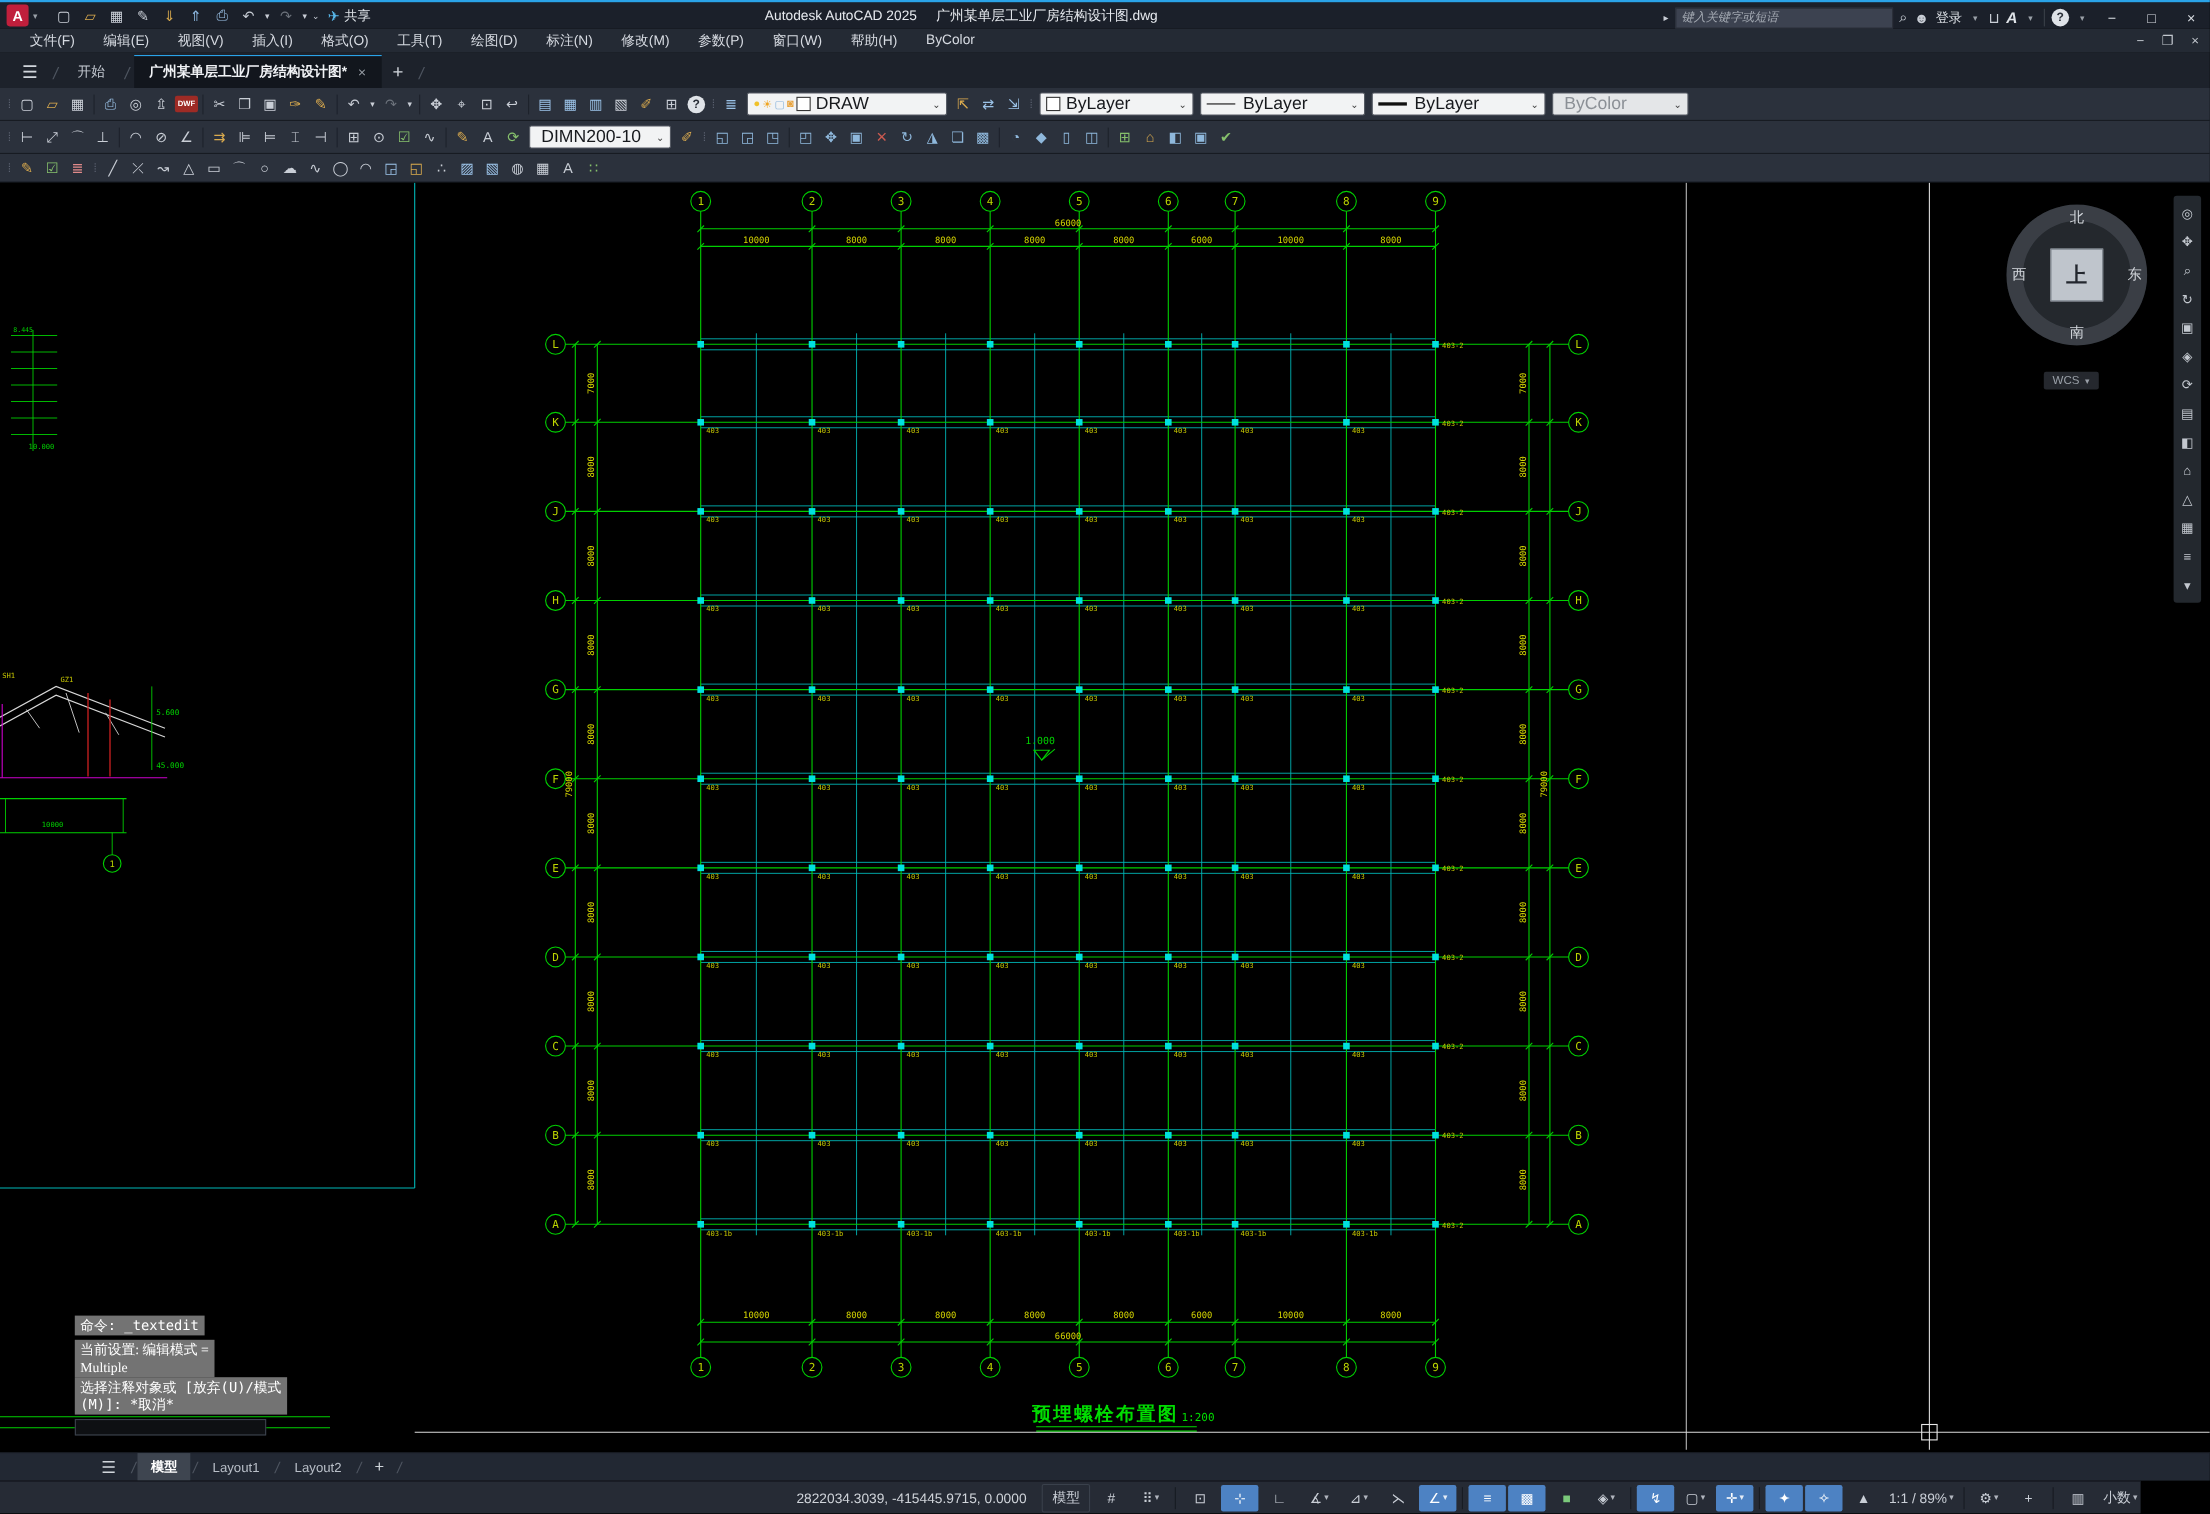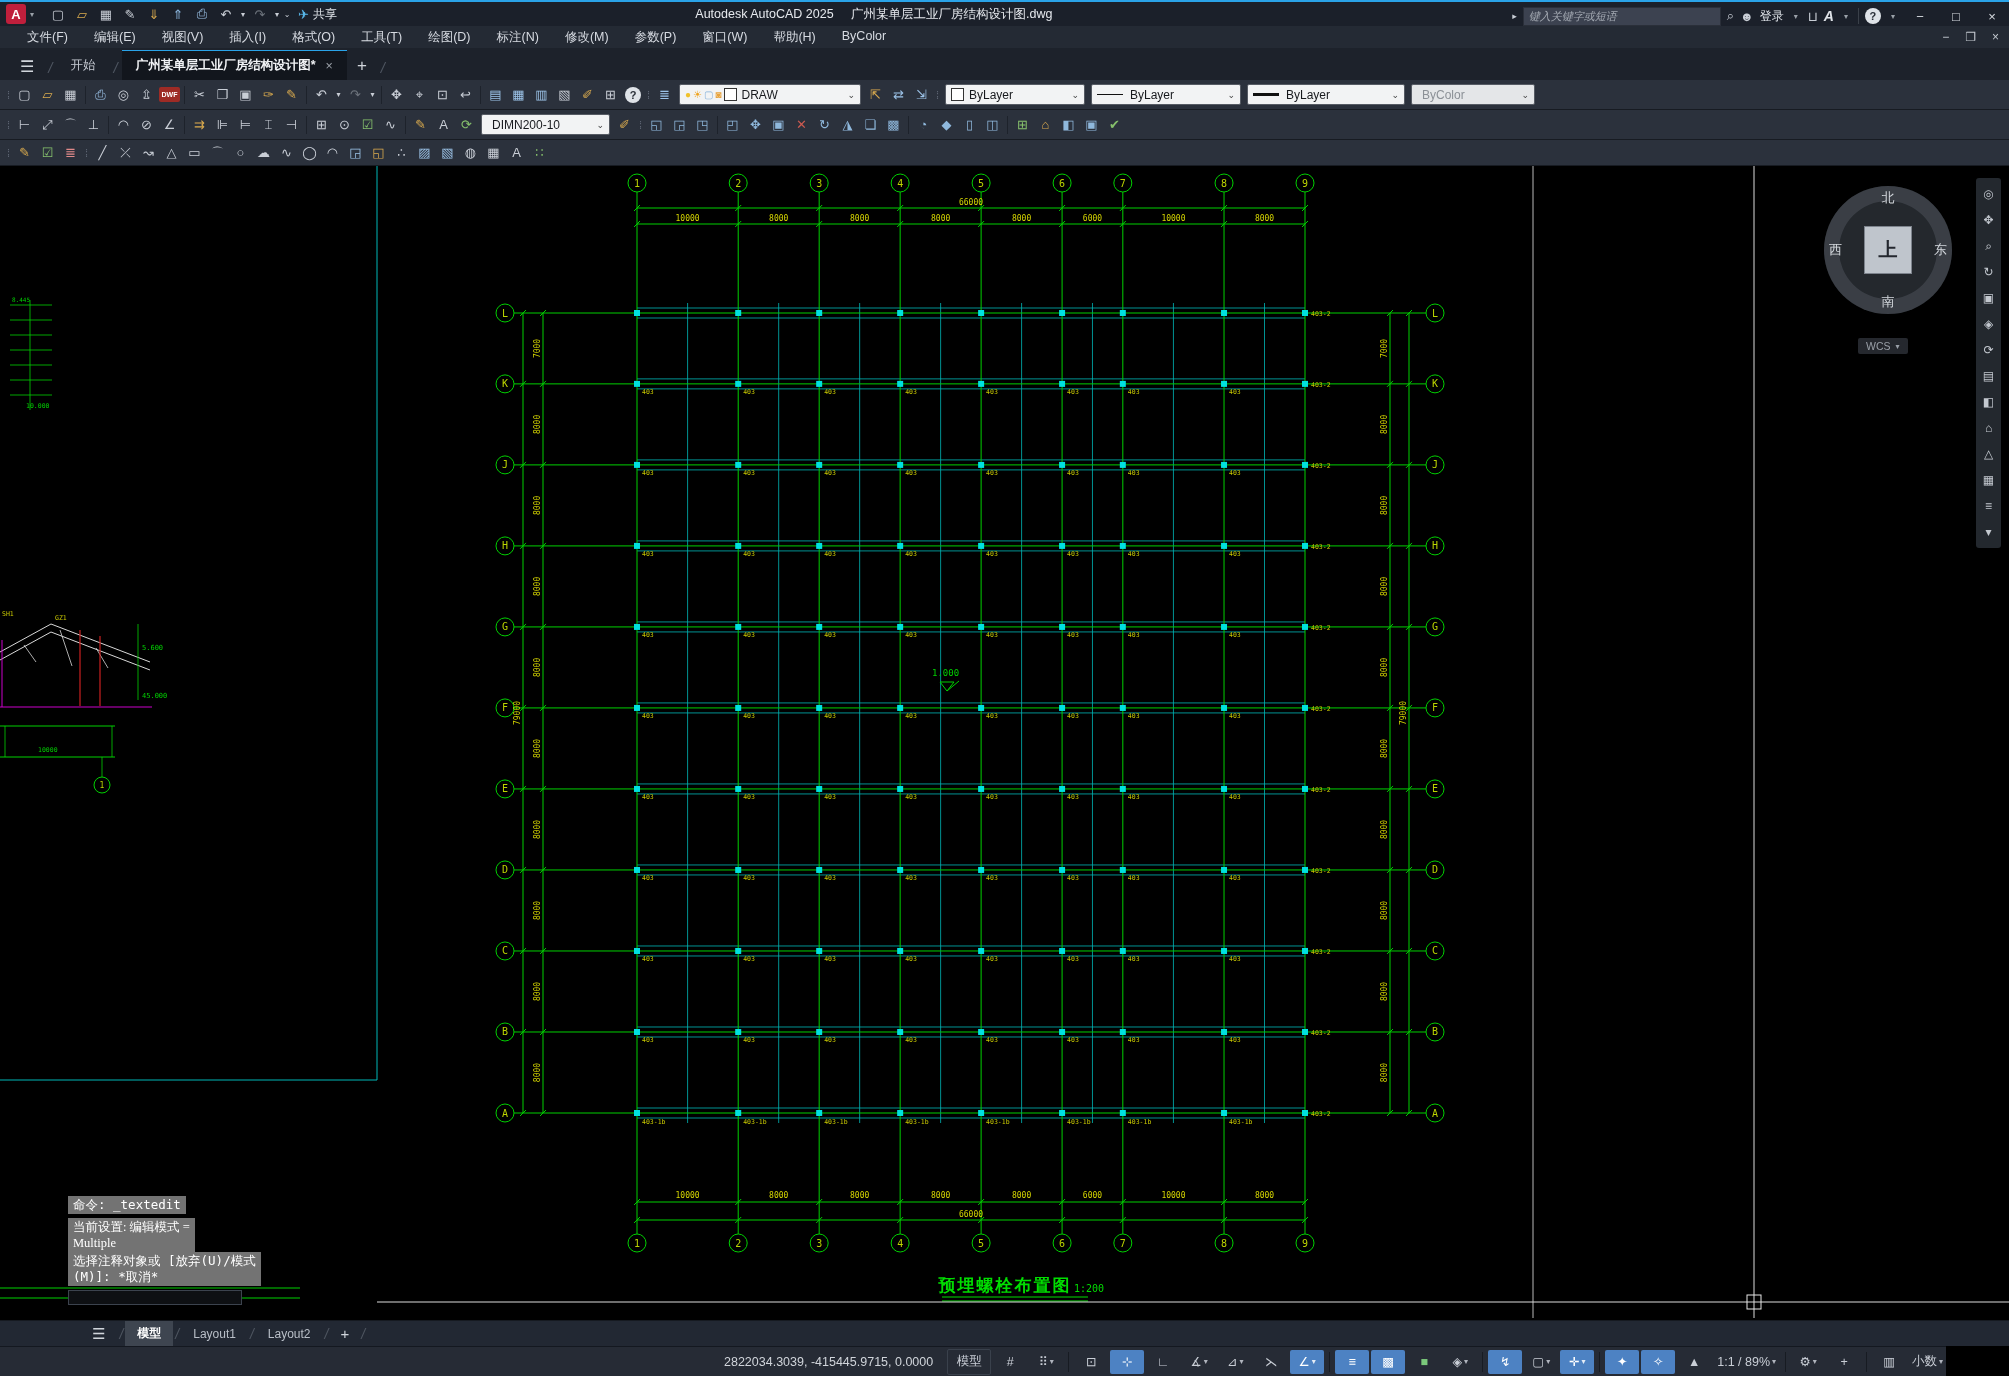--- a/index.html
+++ b/index.html
@@ -45,21 +45,21 @@
   #tb2{top:110px;height:30px;}
   #tb3{top:140px;height:26px;}
   .tbtn{width:23px;height:22px;display:flex;align-items:center;justify-content:center;color:#c9ced6;font-size:13px;flex:0 0 auto;}
   .tbtn.small{width:11px;font-size:8px;}
   .badge{background:#9e2b25;color:#fff;font-size:7px;font-weight:bold;width:21px;height:15px;border-radius:2px;display:flex;align-items:center;justify-content:center;flex:0 0 auto;margin:0 1px;}
   .round{background:#dfe3e8;color:#2a2f38;border-radius:50%;width:16px;height:16px;font-size:11px;font-weight:bold;display:flex;align-items:center;justify-content:center;flex:0 0 auto;margin:0 3px;}
   .sep{width:7px;height:22px;position:relative;flex:0 0 auto;}
   .sep::after{content:"";position:absolute;left:3px;top:2px;bottom:2px;width:1px;background:#1d222b;}
   .grip{width:9px;color:#5b6270;font-size:11px;text-align:center;flex:0 0 auto;}
   .combo{height:21px;background:#f2f3f4;border:1px solid #565b64;border-radius:2px;display:flex;align-items:center;padding:0 5px;margin:0 3px;box-sizing:border-box;flex:0 0 auto;}
-  .combo .cval{color:#17191d;font-size:12px;margin-left:5px;white-space:nowrap;}
+  .combo .cval{color:#17191d;font-size:16px;margin-left:5px;white-space:nowrap;}
   .combo .ccaret{color:#444;font-size:9px;margin-left:auto;padding-left:6px;}
   .combo.dis{background:#e4e6e8;}
   .combo.dis .cval{color:#8b9096;}
   .sw{width:11px;height:11px;border:1px solid #333;flex:0 0 auto;}
   .pg{font-size:10px;margin-right:2px;flex:0 0 auto;}
   .pline{width:26px;height:0;border-top:1px solid #111;margin-right:2px;flex:0 0 auto;}
   .pline.thick{border-top-width:3px;}
   
   .canvas{position:absolute;top:166px;left:0;width:2009px;height:1154px;background:#000;overflow:hidden;}
   #dwg{position:absolute;top:0;left:0;}

